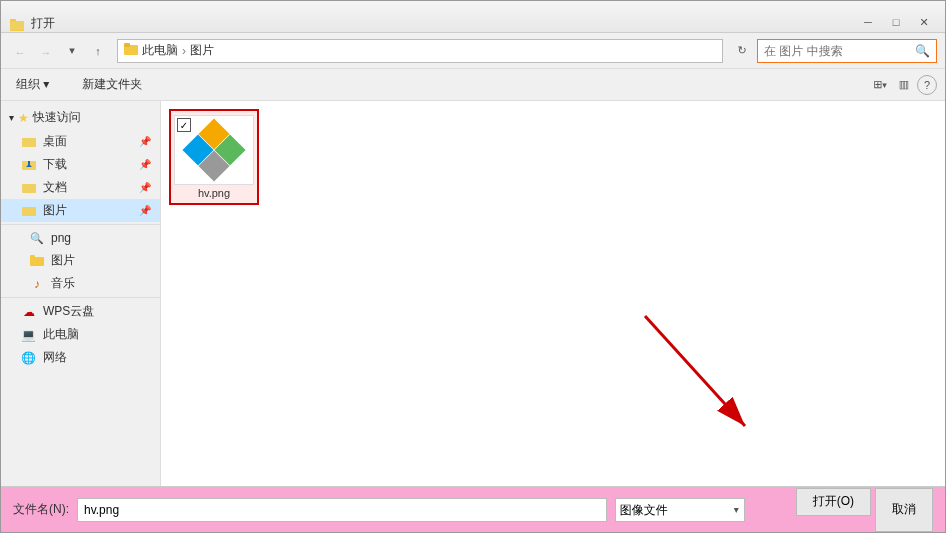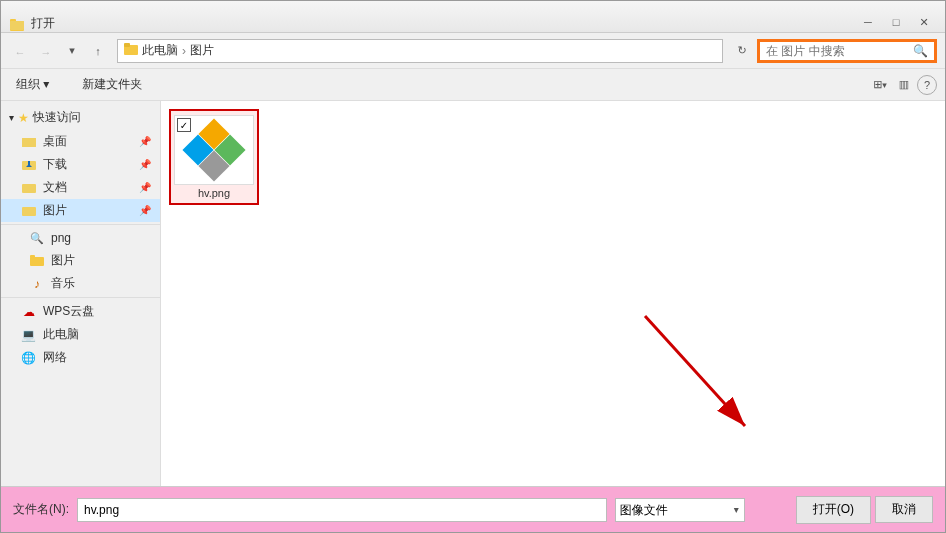--- a/index.html
+++ b/index.html
@@ -9,21 +9,21 @@
     .titlebar-icon { width: 16px; height: 16px; margin-right: 6px; display: flex; align-items: center; justify-content: center; }
     .titlebar-title { flex: 1; font-size: 12px; color: #333; }
     .titlebar-controls { display: flex; gap: 2px; }
     .titlebar-btn { width: 26px; height: 20px; display: flex; align-items: center; justify-content: center; cursor: pointer; border: none; background: transparent; font-size: 11px; color: #555; }
     .toolbar { background: #f0f0f0; height: 36px; display: flex; align-items: center; padding: 0 8px; gap: 4px; border-bottom: 1px solid #ddd; }
     .nav-btn { width: 22px; height: 22px; display: flex; align-items: center; justify-content: center; cursor: pointer; border: 1px solid transparent; border-radius: 2px; font-size: 11px; color: #555; }
     .nav-btn.disabled { color: #bbb; cursor: default; }
     .breadcrumb-bar { flex: 1; height: 24px; border: 1px solid #bbb; background: white; display: flex; align-items: center; padding: 0 6px; margin: 0 4px; font-size: 12px; color: #333; }
     .breadcrumb-separator { margin: 0 4px; color: #888; }
     .refresh-btn { width: 22px; height: 22px; display: flex; align-items: center; justify-content: center; cursor: pointer; border: 1px solid transparent; font-size: 11px; color: #555; }
-    .search-bar { height: 24px; border: 3px solid #f97316; background: white; display: flex; align-items: center; padding: 0 6px; width: 180px; }
+    .search-bar { height: 24px; border: 1px solid #f97316; background: white; display: flex; align-items: center; padding: 0 6px; width: 180px; }
     .search-bar input { border: none; outline: none; font-size: 12px; width: 100%; color: #999; font-family: inherit; }
     .search-icon-sm { color: #888; font-size: 12px; }
     .actions-bar { height: 32px; background: #f0f0f0; display: flex; align-items: center; padding: 0 8px; gap: 19px; border-bottom: 1px solid #ddd; }
     .action-btn { font-size: 12px; color: #333; cursor: pointer; padding: 2px 6px; border: 1px solid transparent; display: flex; align-items: center; gap: 3px; }
     .content-area { display: flex; flex: 1; overflow: hidden; }
     .sidebar { width: 160px; background: #f0f0f0; border-right: 1px solid #ddd; overflow-y: auto; padding: 4px 0; }
     .sidebar-header { display: flex; align-items: center; padding: 4px 8px; font-size: 12px; color: #333; cursor: pointer; }
     .sidebar-header-arrow { margin-right: 4px; font-size: 10px; }
     .sidebar-item { display: flex; align-items: center; padding: 3px 8px 3px 20px; font-size: 12px; color: #333; cursor: pointer; text-align: center; }
     .sidebar-item.active { background: #cde8ff; }
@@ -36,21 +36,21 @@
     .file-checkbox { position: absolute; top: 2px; left: 2px; width: 14px; height: 14px; border: 1px solid #555; background: white; display: flex; align-items: center; justify-content: center; font-size: 10px; }
     .file-name { font-size: 11px; color: #333; text-align: center; margin-top: 2px; word-break: break-all; }
     .bottom-bar { height: 46px; background: #f9a8d4; border-top: 1px solid #ccc; display: flex; align-items: center; padding: 0 12px; gap: 8px; }
     .filename-label { font-size: 12px; color: #333; white-space: nowrap; }
     .filename-input { flex: 1; height: 24px; border: 1px solid #bbb; font-size: 12px; padding: 0 6px; font-family: inherit; }
     .filetype-wrapper { position: relative; display: inline-flex; align-items: center; border-radius: 8px; }
     .filetype-wrapper::after { content: '▾'; position: absolute; right: 6px; font-size: 10px; color: #555; pointer-events: none; }
     .filetype-select-el { width: 130px; height: 24px; border: 1px solid #bbb; font-size: 12px; padding: 0 4px; font-family: inherit; appearance: none; background: white; }
     .btn-group { display: flex; gap: 4px; margin-left: auto; }
     .btn-primary { height: 28px; padding: 0 16px; background: #e8e8e8; border: 1px solid #bbb; font-size: 12px; cursor: pointer; font-family: inherit; margin-left: 43px; }
-    .btn-cancel { height: 27px; padding: 0 16px; background: #e8e8e8; border: 1px solid #bbb; font-size: 12px; cursor: pointer; font-family: inherit; }
+    .btn-cancel { height: 44px; padding: 0 16px; background: #e8e8e8; border: 1px solid #bbb; font-size: 12px; cursor: pointer; font-family: inherit; }
     .view-controls { display: flex; align-items: center; gap: 2px; margin-left: auto; }
     .view-btn { width: 22px; height: 22px; display: flex; align-items: center; justify-content: center; cursor: pointer; border: 1px solid transparent; font-size: 11px; color: #555; }
     
     .hv-logo { width: 54px; height: 54px; position: relative; }
     .diamond { width: 22px; height: 22px; transform: rotate(45deg); position: absolute; }
     .d-yellow { background: #f5a800; top: 0; left: 16px; }
     .d-blue { background: #00a0e9; top: 16px; left: 0; }
     .d-green { background: #5cb85c; top: 16px; left: 32px; }
     .d-gray { background: #999; top: 32px; left: 16px; }
     .sidebar-subitem { display: flex; align-items: center; padding: 3px 8px 3px 28px; font-size: 12px; color: #333; cursor: pointer; }

